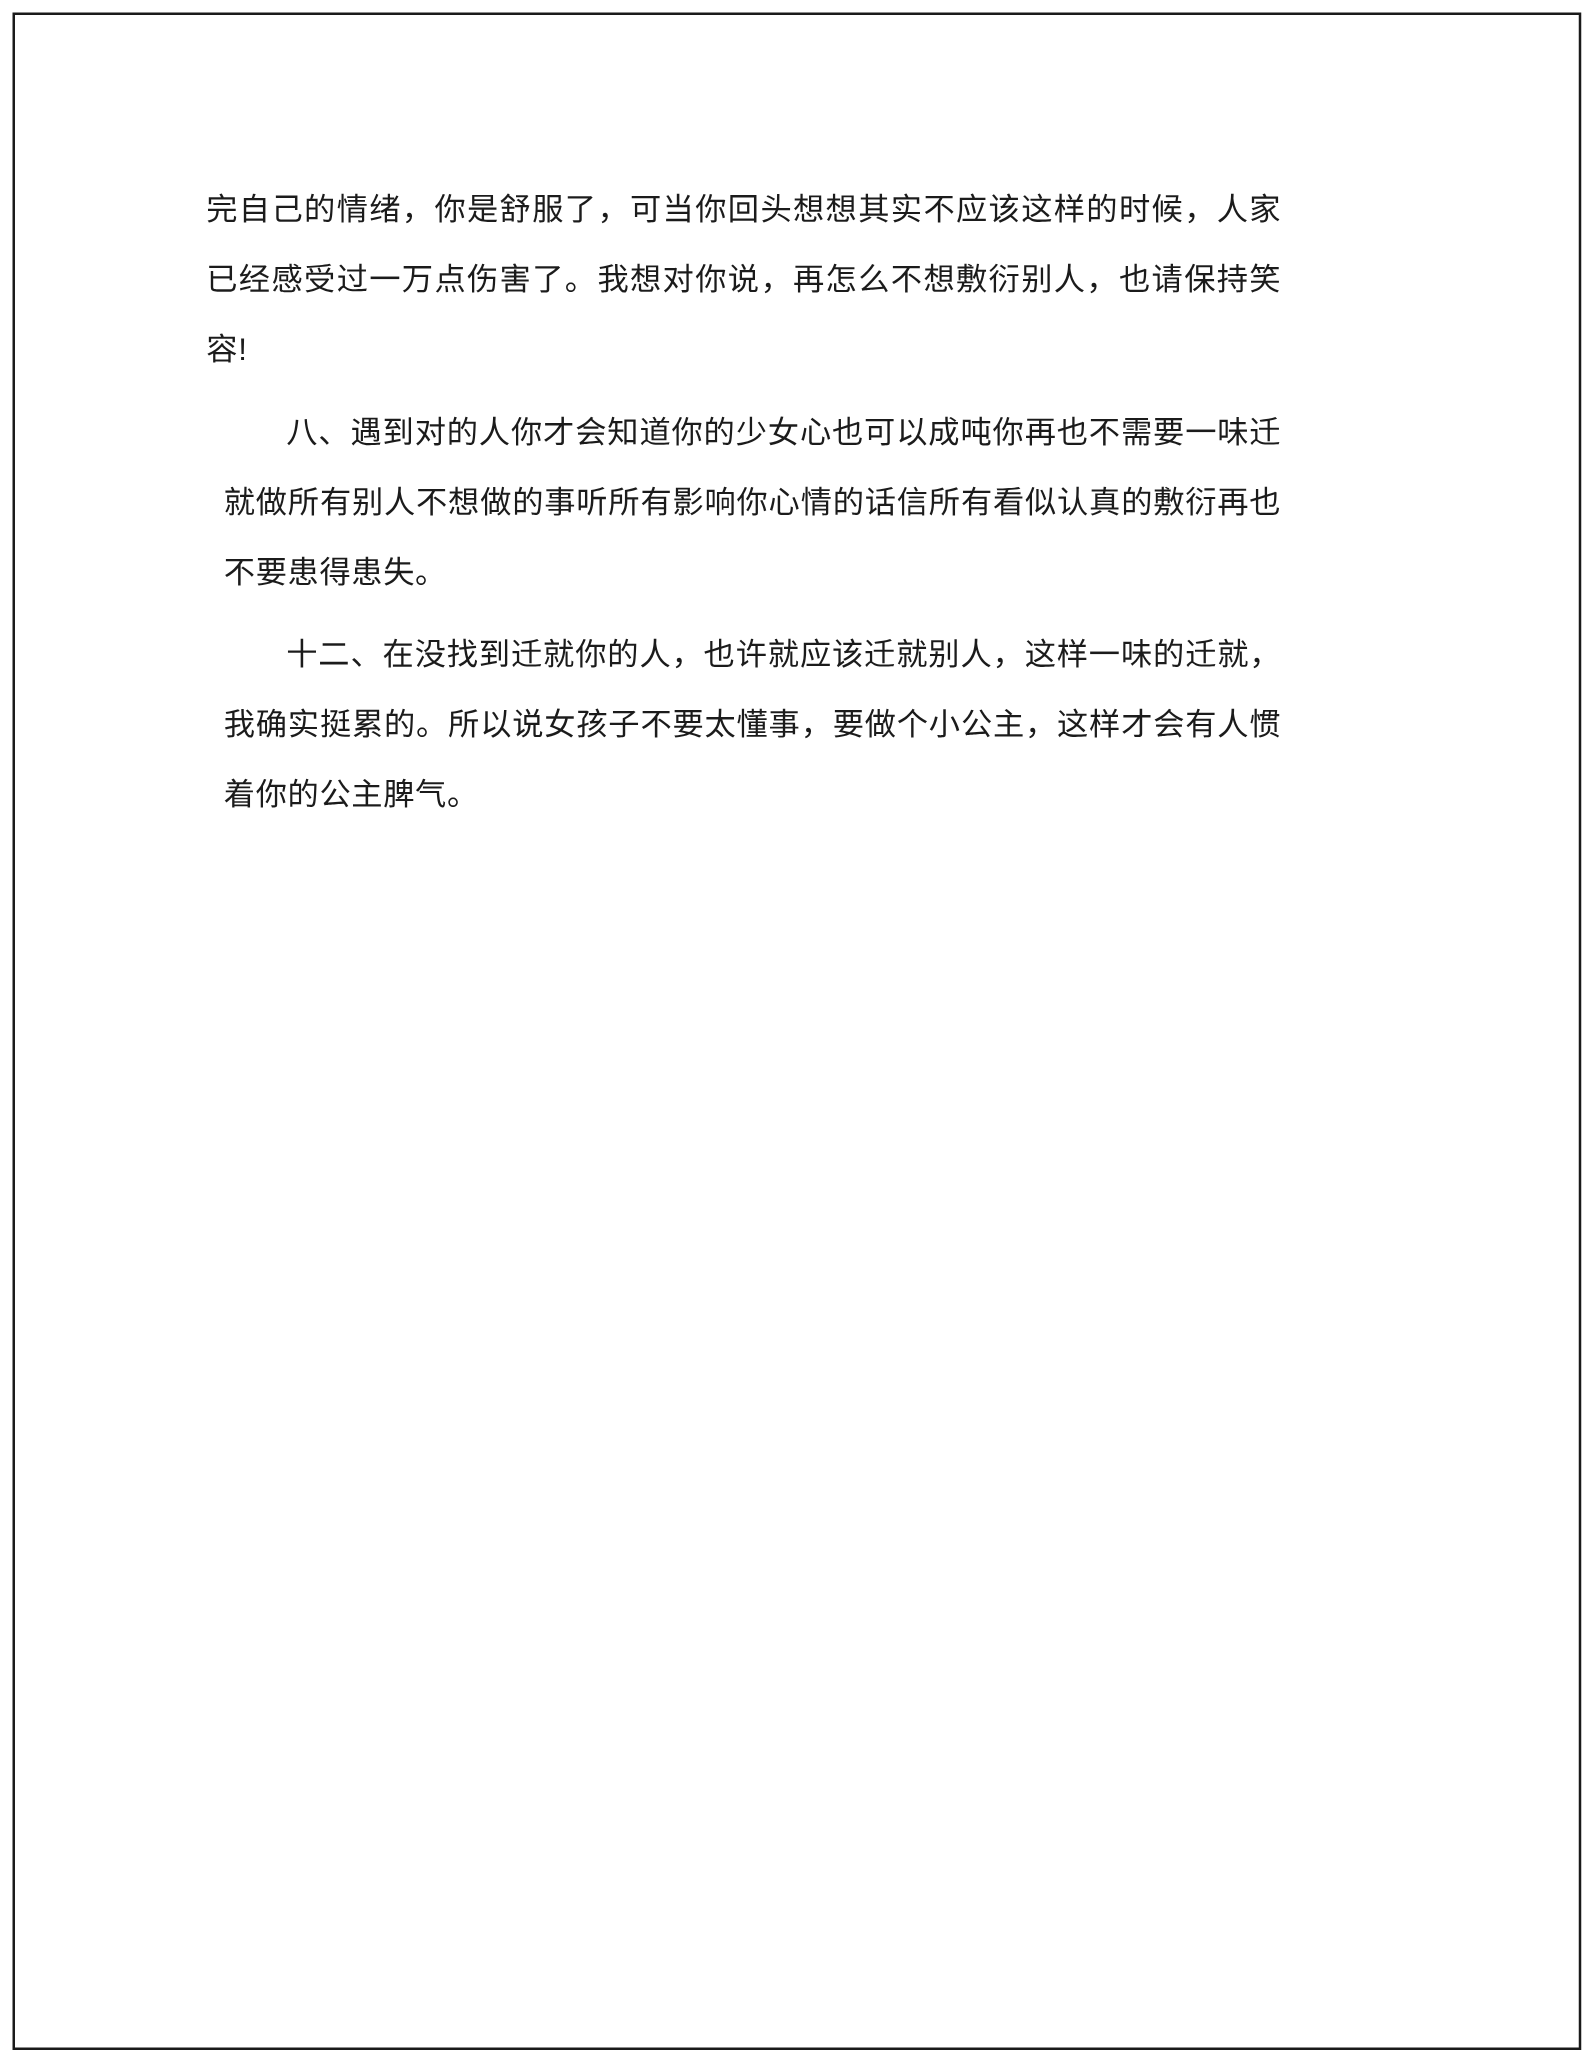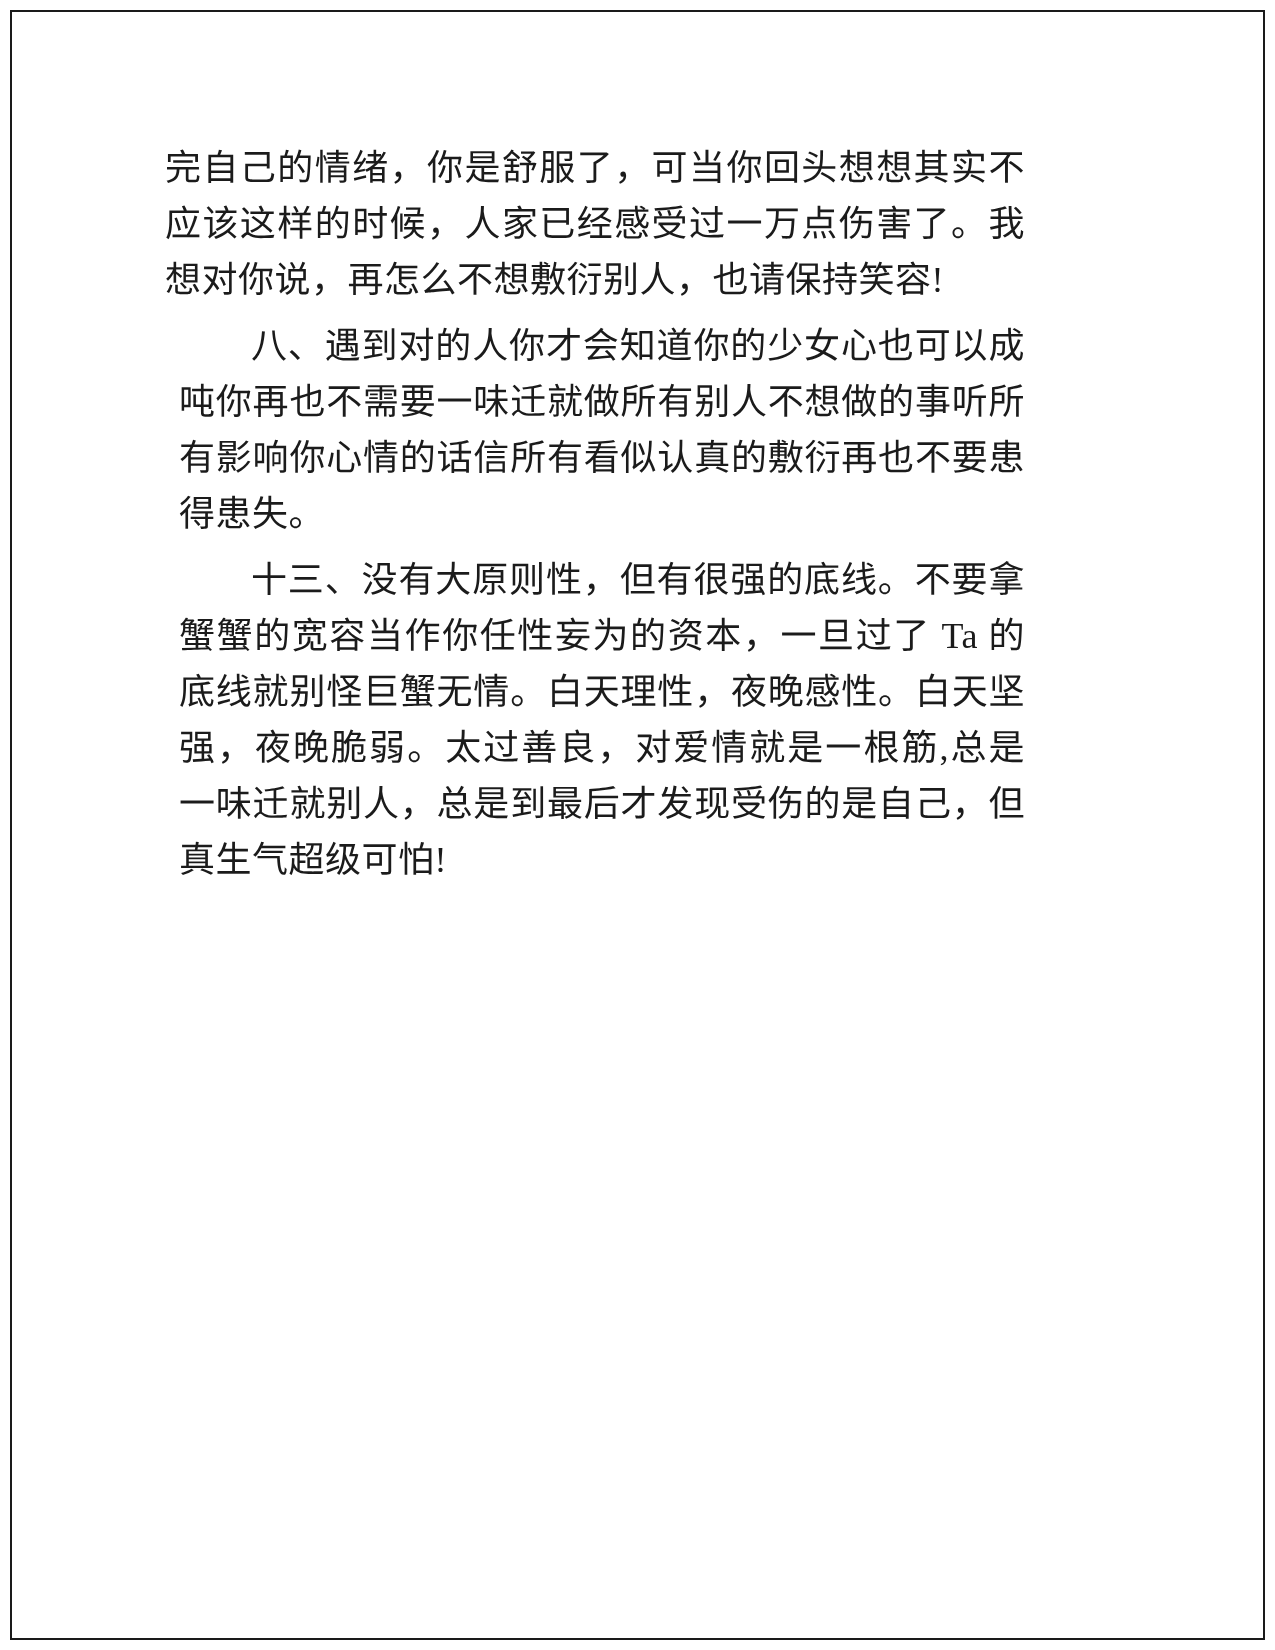--- a/index.html
+++ b/index.html
@@ -27,22 +27,22 @@
     box-sizing: border-box;
     pointer-events: none;
   }
   .content {
     position: absolute;
     left: 165px;
     top: 140px;
     width: 860px;
   }
   .para {
-    font-family: Liberation Serif, serif;
-    font-size: 36px;
+    font-family: Liberation Sans, sans-serif;
+    font-size: 25px;
     line-height: 56px;
     color: #1b1b1b;
     text-align: justify;
     text-justify: inter-ideograph;
     letter-spacing: 0.5px;
     margin: 0 0 10px 0;
     white-space: pre-wrap;
   }
   .para.indent {
     text-indent: 2em;
@@ -53,15 +53,15 @@
   }
 </style>
 </head>
 <body>
 
 <div class="page">
   <div class="page-border"></div>
   <div class="content">
     <p class="para">完自己的情绪，你是舒服了，可当你回头想想其实不应该这样的时候，人家已经感受过一万点伤害了。我想对你说，再怎么不想敷衍别人，也请保持笑容!</p>
     <p class="para indent">八、遇到对的人你才会知道你的少女心也可以成吨你再也不需要一味迁就做所有别人不想做的事听所有影响你心情的话信所有看似认真的敷衍再也不要患得患失。</p>
-    <p class="para indent">十三、没有大原则性，但有很强的底线。不要拿蟹蟹的宽容当作你任性妄为的资本，一旦过了 Ta 的底线就别怪巨蟹无情。白天理性，夜晚感性。白天坚强，夜晚脆弱。太过善良，对爱情就是一根筋,总是一味迁就别人，总是到最后才发现受伤的是自己，但真生气超级可怕!</p>
+    <p class="para indent">十二、在没找到迁就你的人，也许就应该迁就别人，这样一味的迁就，我确实挺累的。所以说女孩子不要太懂事，要做个小公主，这样才会有人惯着你的公主脾气。</p>
   </div>
 </div>
 
 </body></html>

